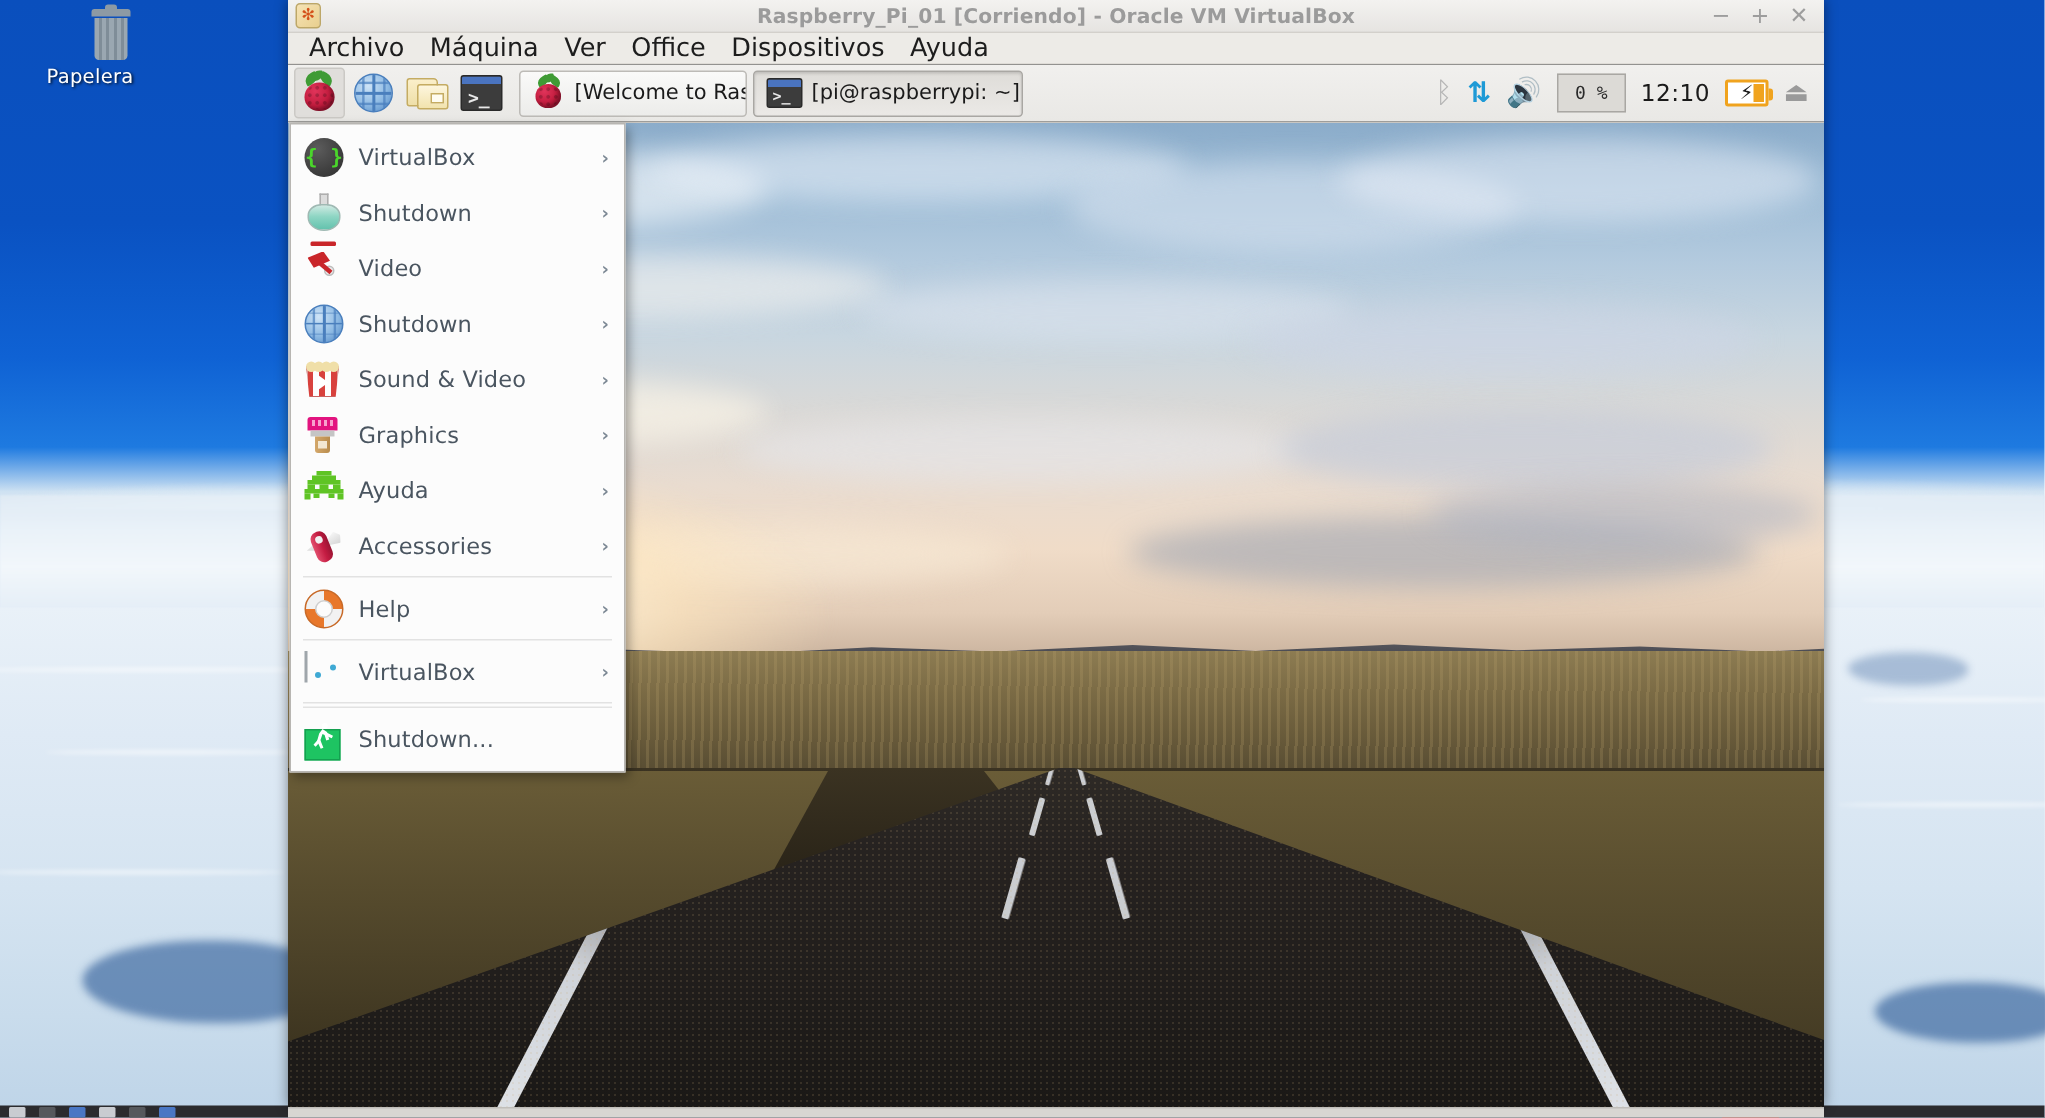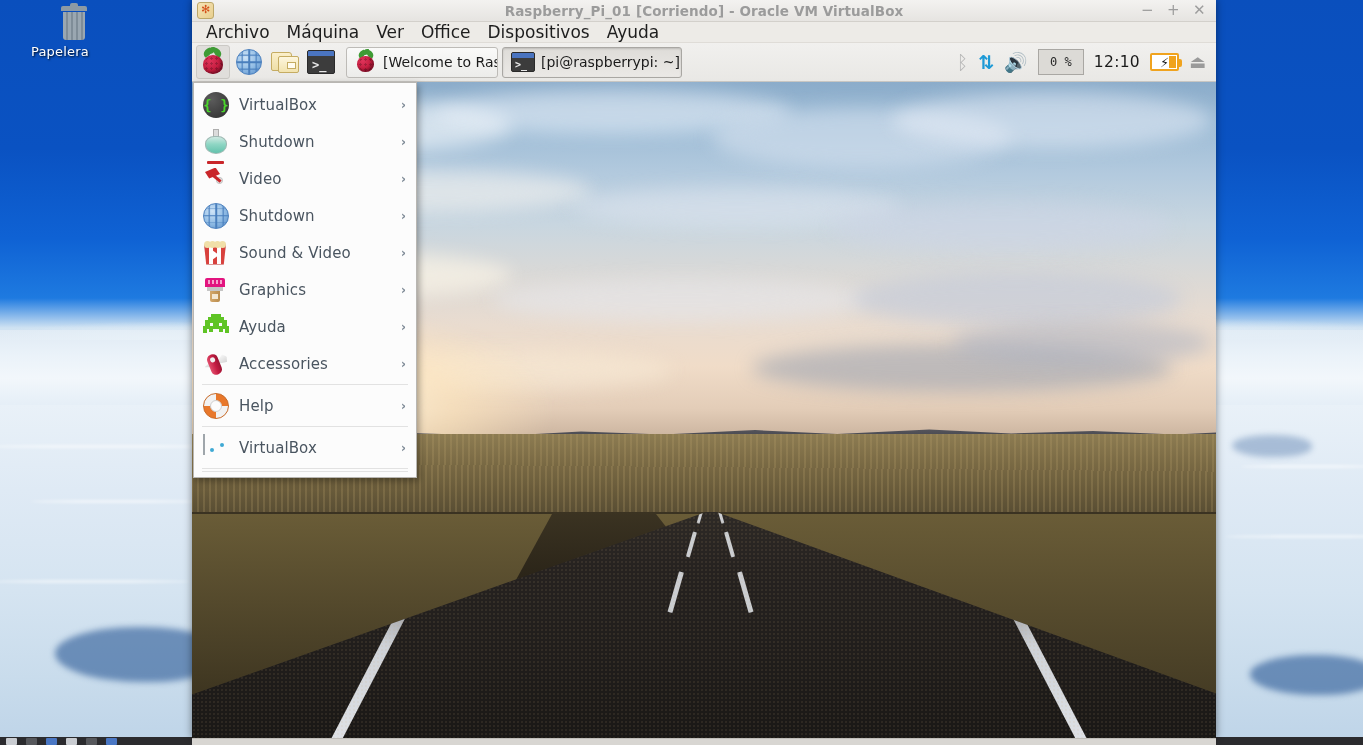--- a/index.html
+++ b/index.html
@@ -668,18 +668,34 @@
         </span>
         <span class="mi-label">VirtualBox</span>
         <span class="mi-arrow">›</span>
       </div>
 
       <div class="menu-sep"></div>
 
 
       <div class="menu-sep"></div>
 
+      <div class="menu-item">
+        <span class="mi-icon">
+          <span class="ic-shutdown">
+            <svg width="22" height="22" viewBox="0 0 22 22">
+              <g fill="#ffffff">
+                <circle cx="12.5" cy="4" r="2"></circle>
+                <path d="M11 6 L14 8 L15.5 13 L13.5 13.6 L12.4 10 L11 9.4 L9.6 13.5 L11.6 18.5 L9.8 19.2 L7.4 14 L8.8 9 Z"></path>
+                <path d="M14 8.5 L18 10.5 L17.2 12.2 L13.5 10.6 Z"></path>
+                <path d="M8.6 12.4 L5 16.5 L6.4 17.8 L9.8 14.2 Z"></path>
+              </g>
+            </svg>
+          </span>
+        </span>
+        <span class="mi-label">Shutdown...</span>
+        <span class="mi-arrow"></span>
+      </div>
     </div>
 
   </div>
 </div>
 
 <div id="vbox-statusbar"></div>
 
 </body></html>

